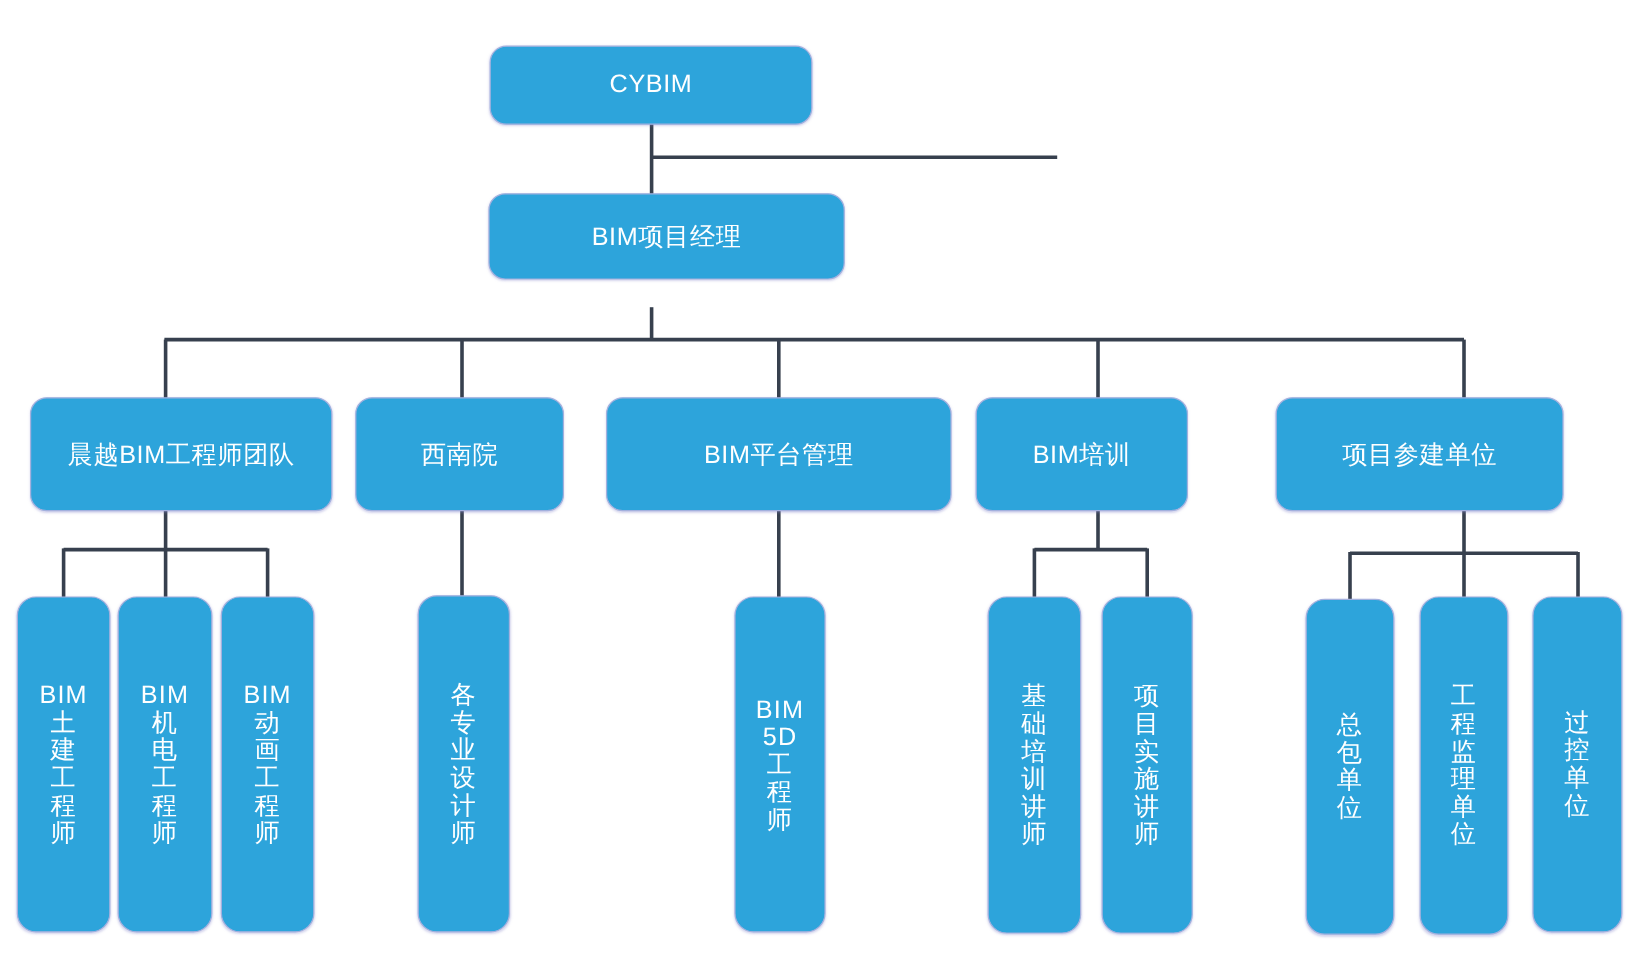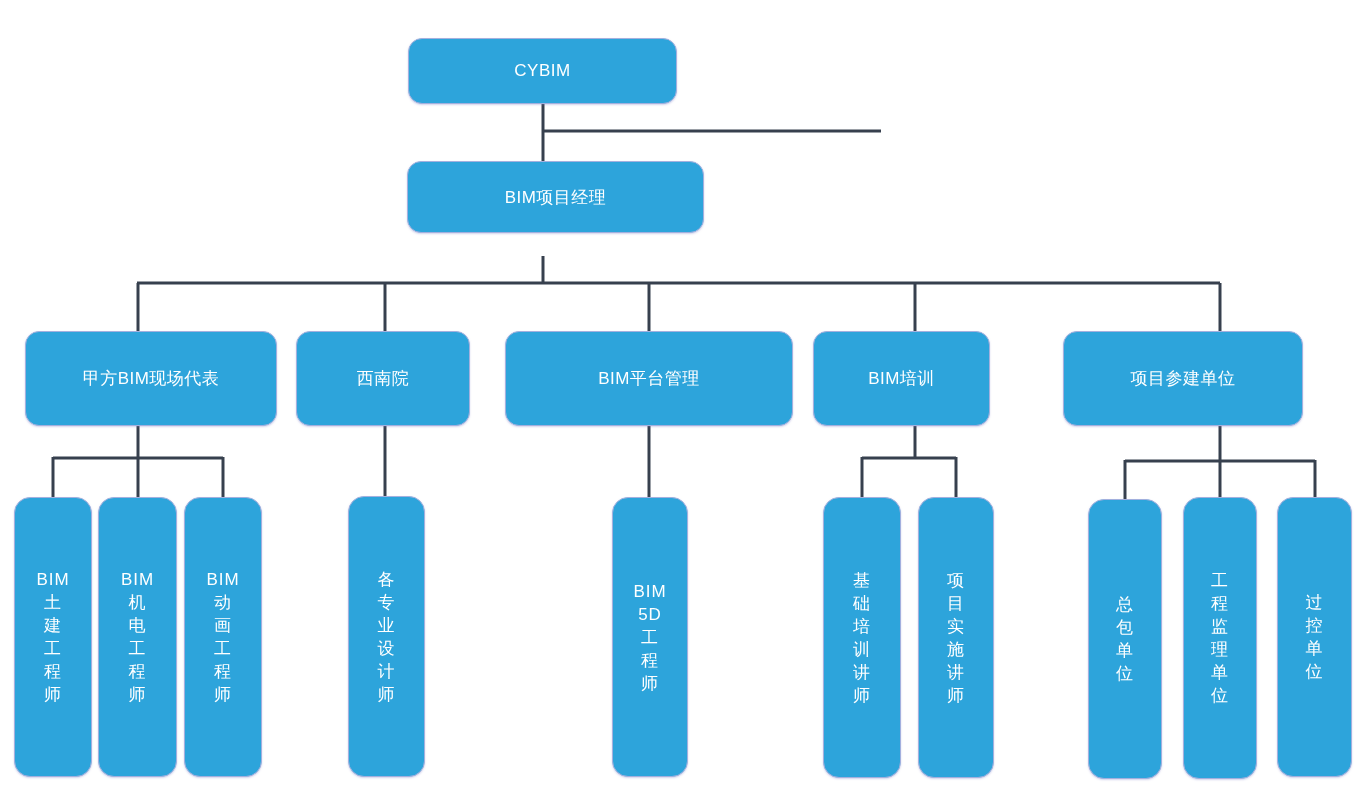--- a/index.html
+++ b/index.html
@@ -29,21 +29,21 @@
     position:absolute;
     box-sizing:border-box;
     background:var(--box-fill);
     border:1px solid var(--box-border);
     border-radius:14px;
     color:var(--label);
     display:flex;
     align-items:center;
     justify-content:center;
     text-align:center;
-    font-size:17px;
+    font-size:21px;
     letter-spacing:0.5px;
     box-shadow:0 1px 2px rgba(130,130,200,0.35);
   }
   .node.tall{
     border-radius:16px;
     white-space:pre-line;
     line-height:23px;
     letter-spacing:1px;
   }
 </style>
@@ -78,21 +78,21 @@
     <path d="M1125 460 L1125 501"></path>
     <path d="M1220 461 L1220 499"></path>
     <path d="M1315 460 L1315 499"></path>
   </svg>
 
   <div class="node" style="left:408px;top:38px;width:269px;height:66px">CYBIM</div>
 
 
   <div class="node" style="left:407px;top:161px;width:297px;height:72px">BIM项目经理</div>
 
-  <div class="node" style="left:25px;top:331px;width:252px;height:95px">甲方BIM现场代表</div>
+  <div class="node" style="left:25px;top:331px;width:252px;height:95px">晨越BIM工程师团队</div>
 
   <div class="node" style="left:296px;top:331px;width:174px;height:95px">西南院</div>
 
   <div class="node" style="left:505px;top:331px;width:288px;height:95px">BIM平台管理</div>
 
   <div class="node" style="left:813px;top:331px;width:177px;height:95px">BIM培训</div>
 
   <div class="node" style="left:1063px;top:331px;width:240px;height:95px">项目参建单位</div>
 
   <div class="node tall" style="left:14px;top:497px;width:78px;height:280px">BIM

